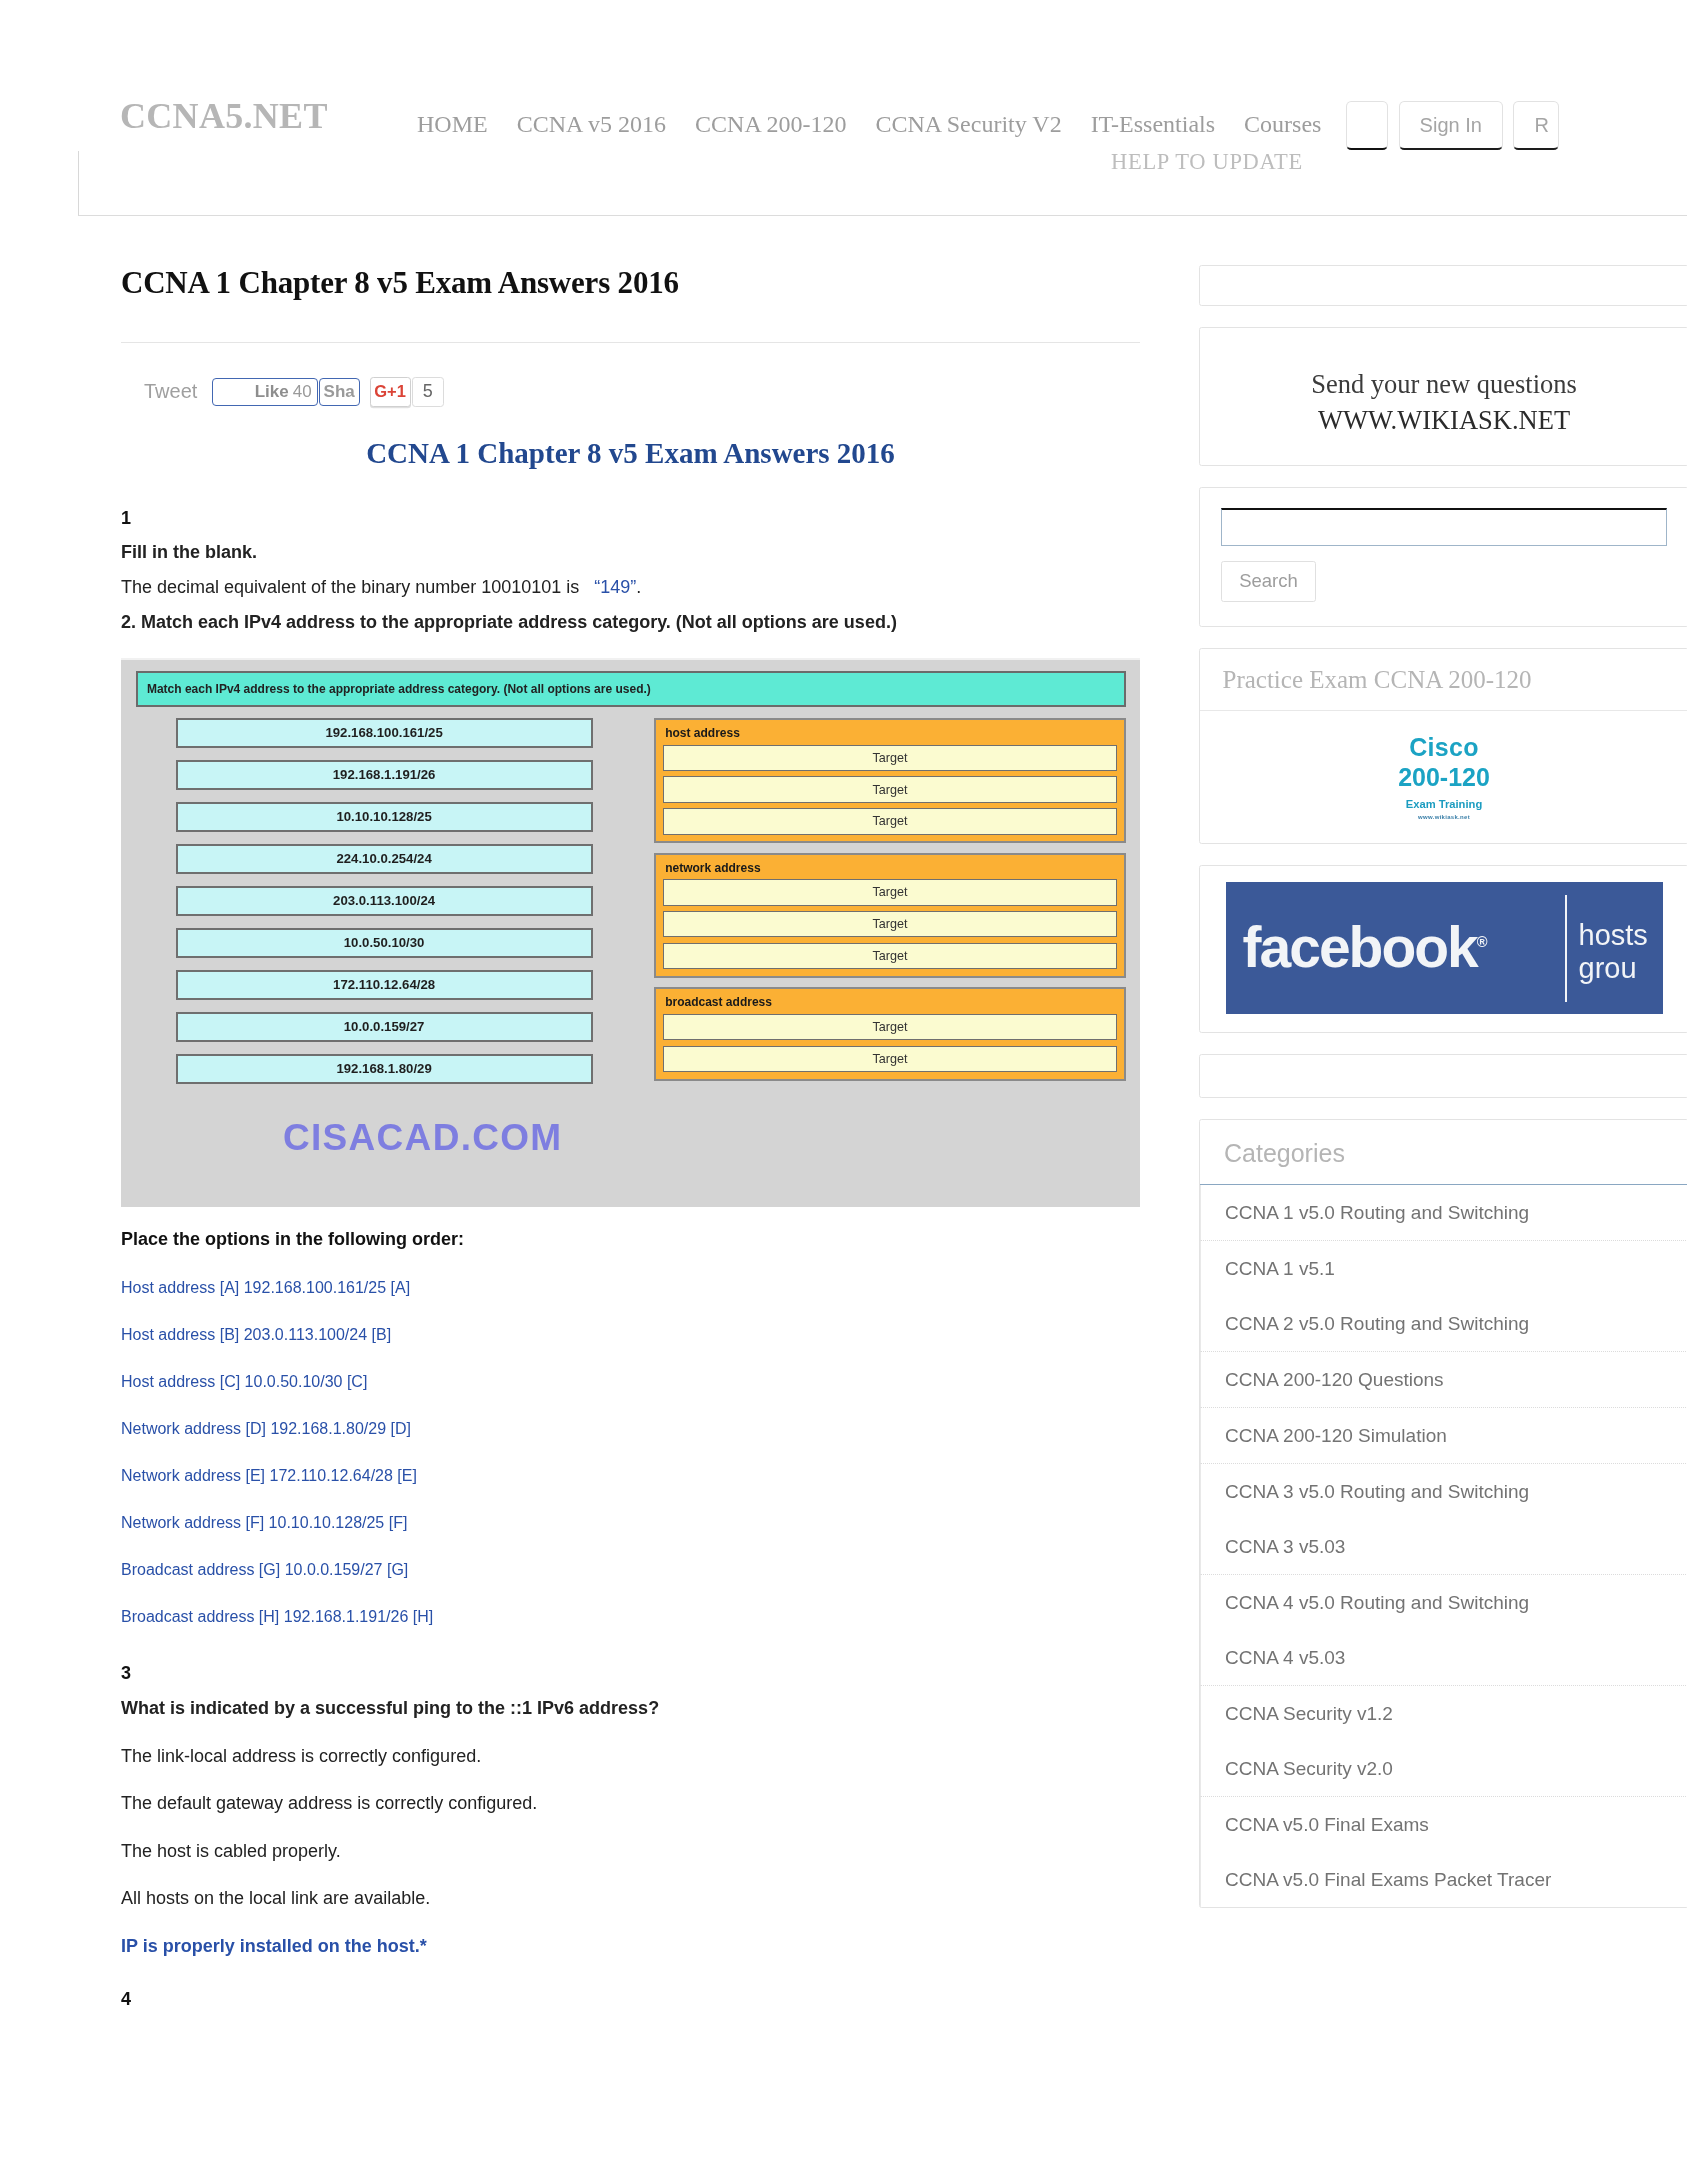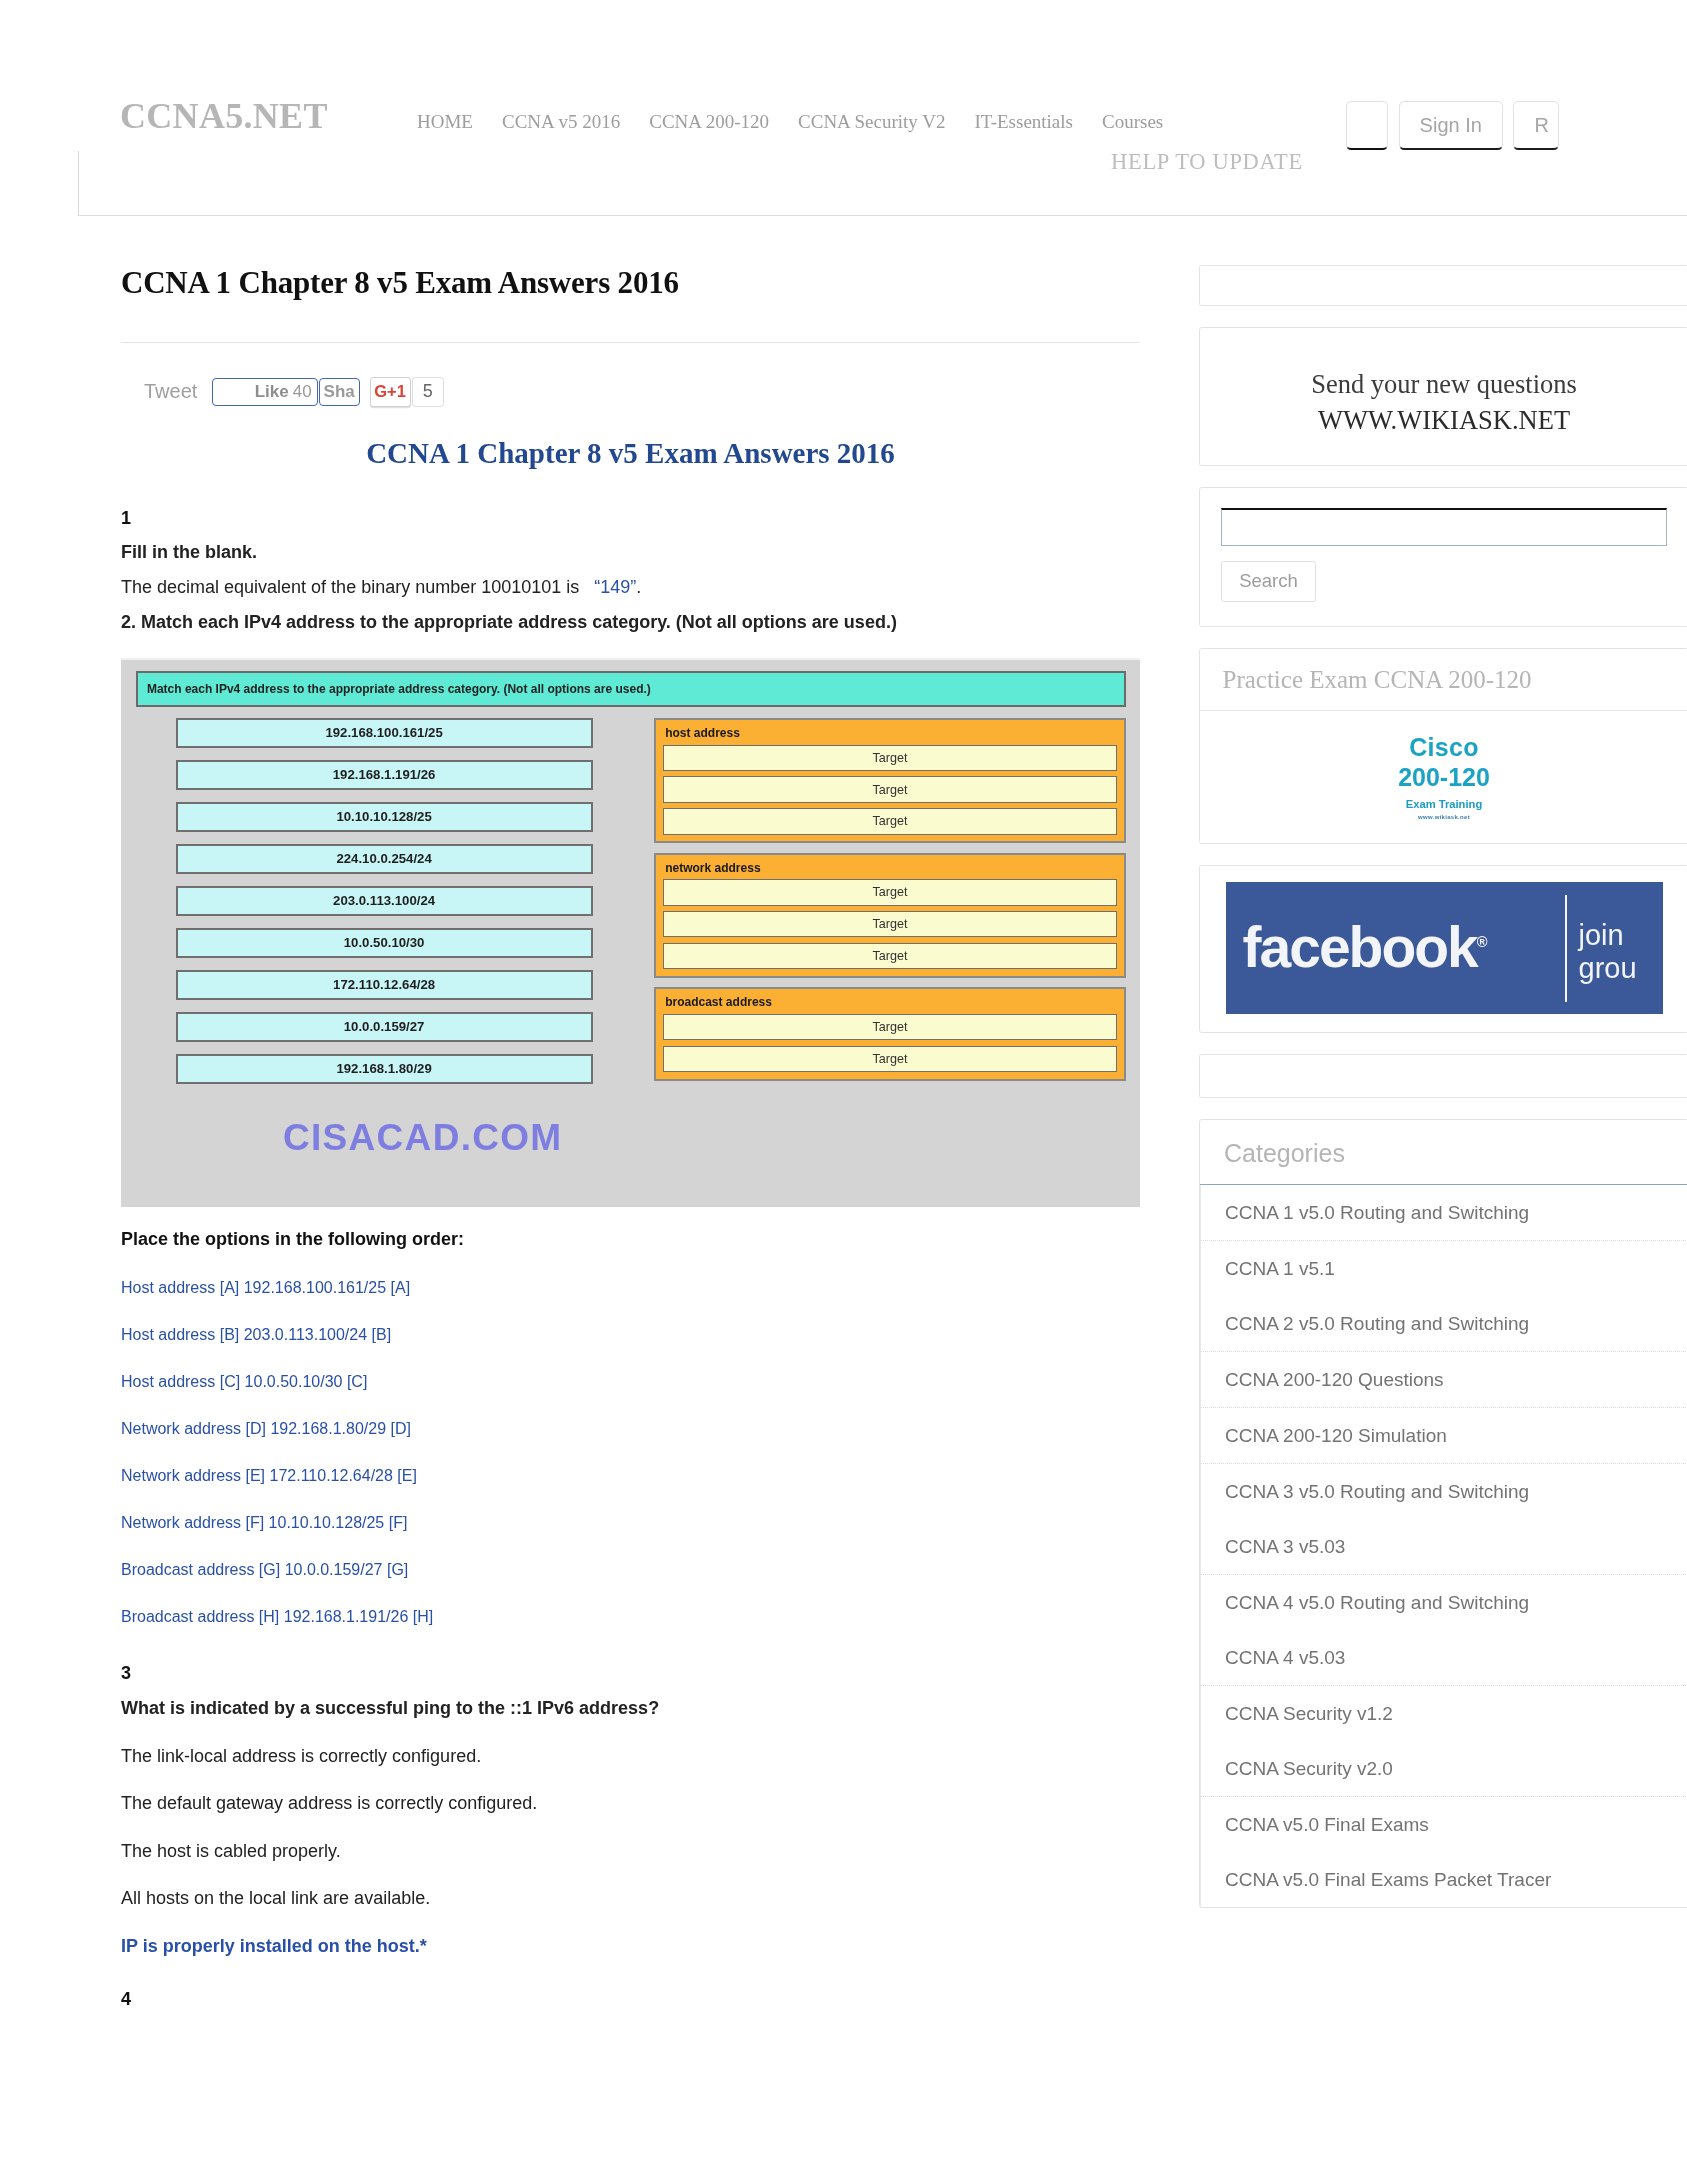--- a/index.html
+++ b/index.html
@@ -23,21 +23,21 @@
     font-size: 36px; font-weight: 700; color: #b6b6b6;
     letter-spacing: 0.3px; white-space: nowrap;
   }
   .navlinks {
     position: absolute; left: 417px; top: 111px;
     display: flex; align-items: center; gap: 29px;
     white-space: nowrap;
   }
   .navlinks a {
     font-family: "Liberation Serif", serif;
-    font-size: 19px; color: #9d9d9d; text-decoration: none;
+    font-size: 24px; color: #9d9d9d; text-decoration: none;
     white-space: nowrap;
   }
   .navbtns { position: absolute; left: 1346px; top: 101px; display: flex; gap: 10.6px; }
   .navbtn {
     height: 49px; min-width: 42px; padding: 0 20px;
     border: 0.7px solid #e2e2e2; border-bottom: 2px solid #1d1d1d;
     border-radius: 5.3px; background: #fff;
     display: flex; align-items: center; justify-content: center;
     font-family: "Liberation Sans", sans-serif; font-size: 20px; color: #a5a5a5;
     white-space: nowrap;
@@ -370,21 +370,21 @@
       </div>
     </div>
 
     <div class="card fb-card">
       <div class="fb-banner">
         <div class="fb-word">
           <span>facebook</span><span class="fb-reg">®</span>
         </div>
         <div class="fb-divider"></div>
         <div class="fb-join">
-          <div>join</div>
+          <div>hosts</div>
           <div>grou</div>
         </div>
       </div>
     </div>
 
     <div class="card empty-small"></div>
 
     <div class="card cat-card">
       <div class="cat-title">Categories</div>
       <div class="cat-list">

